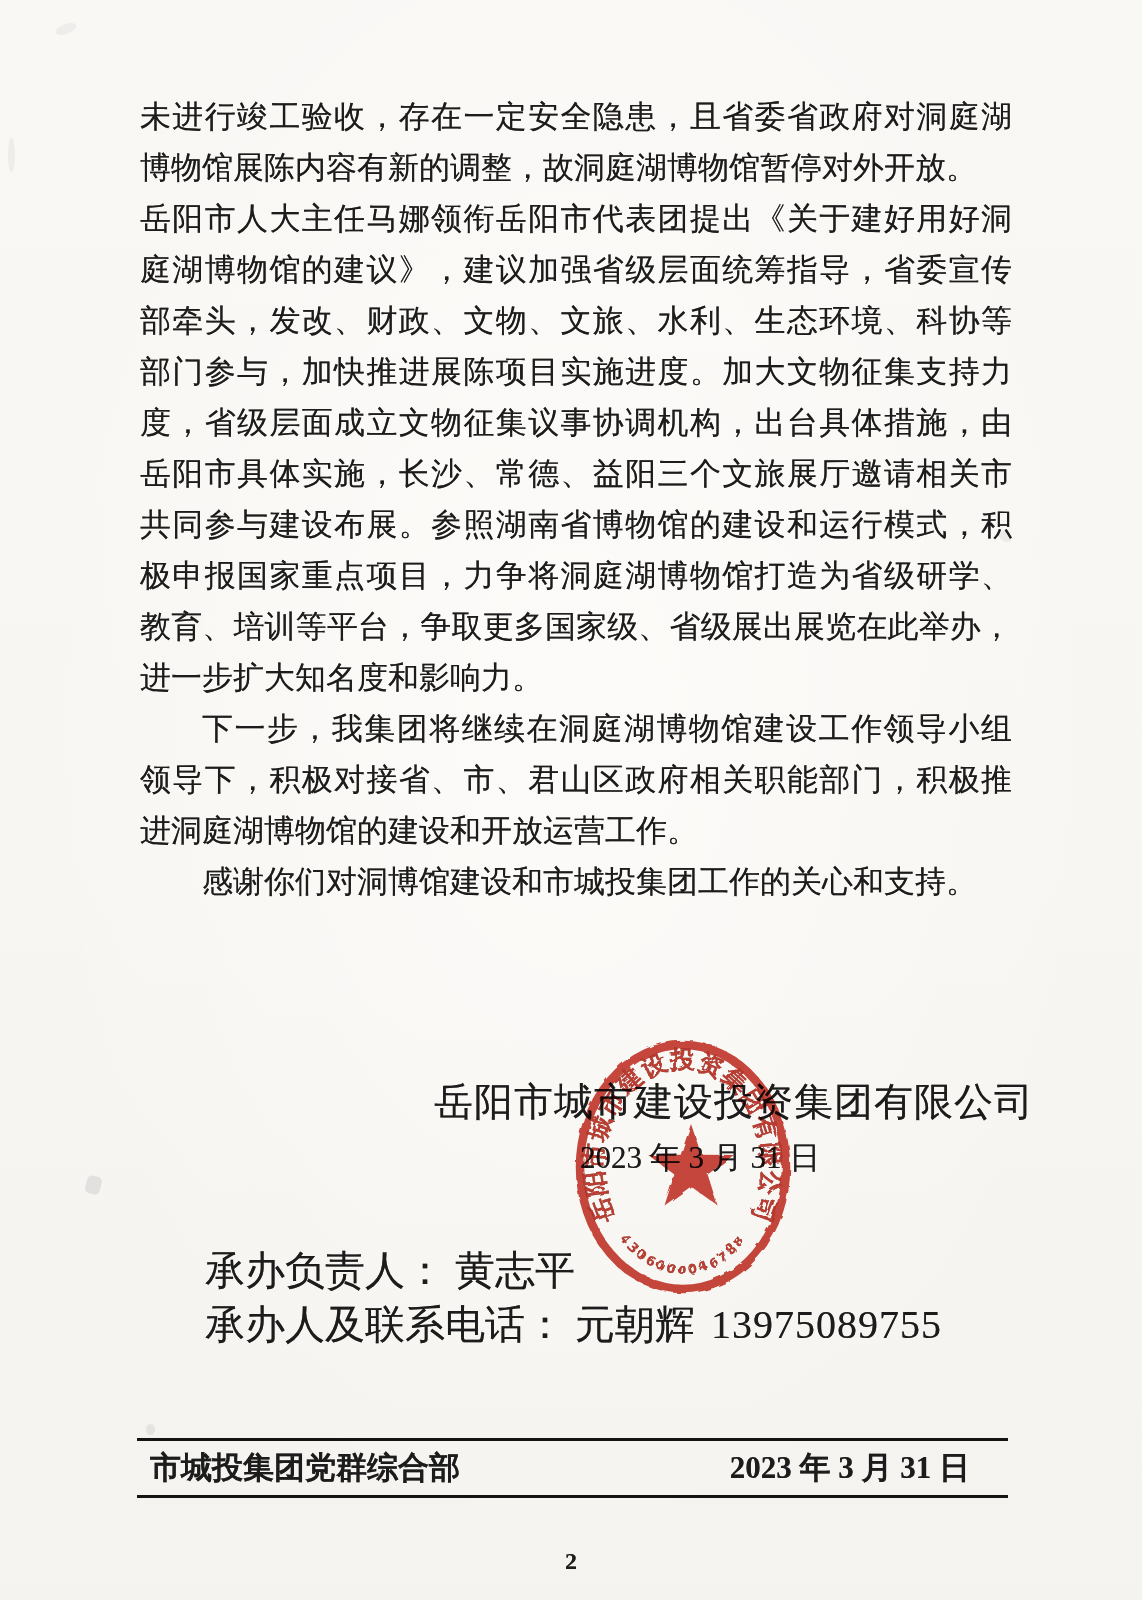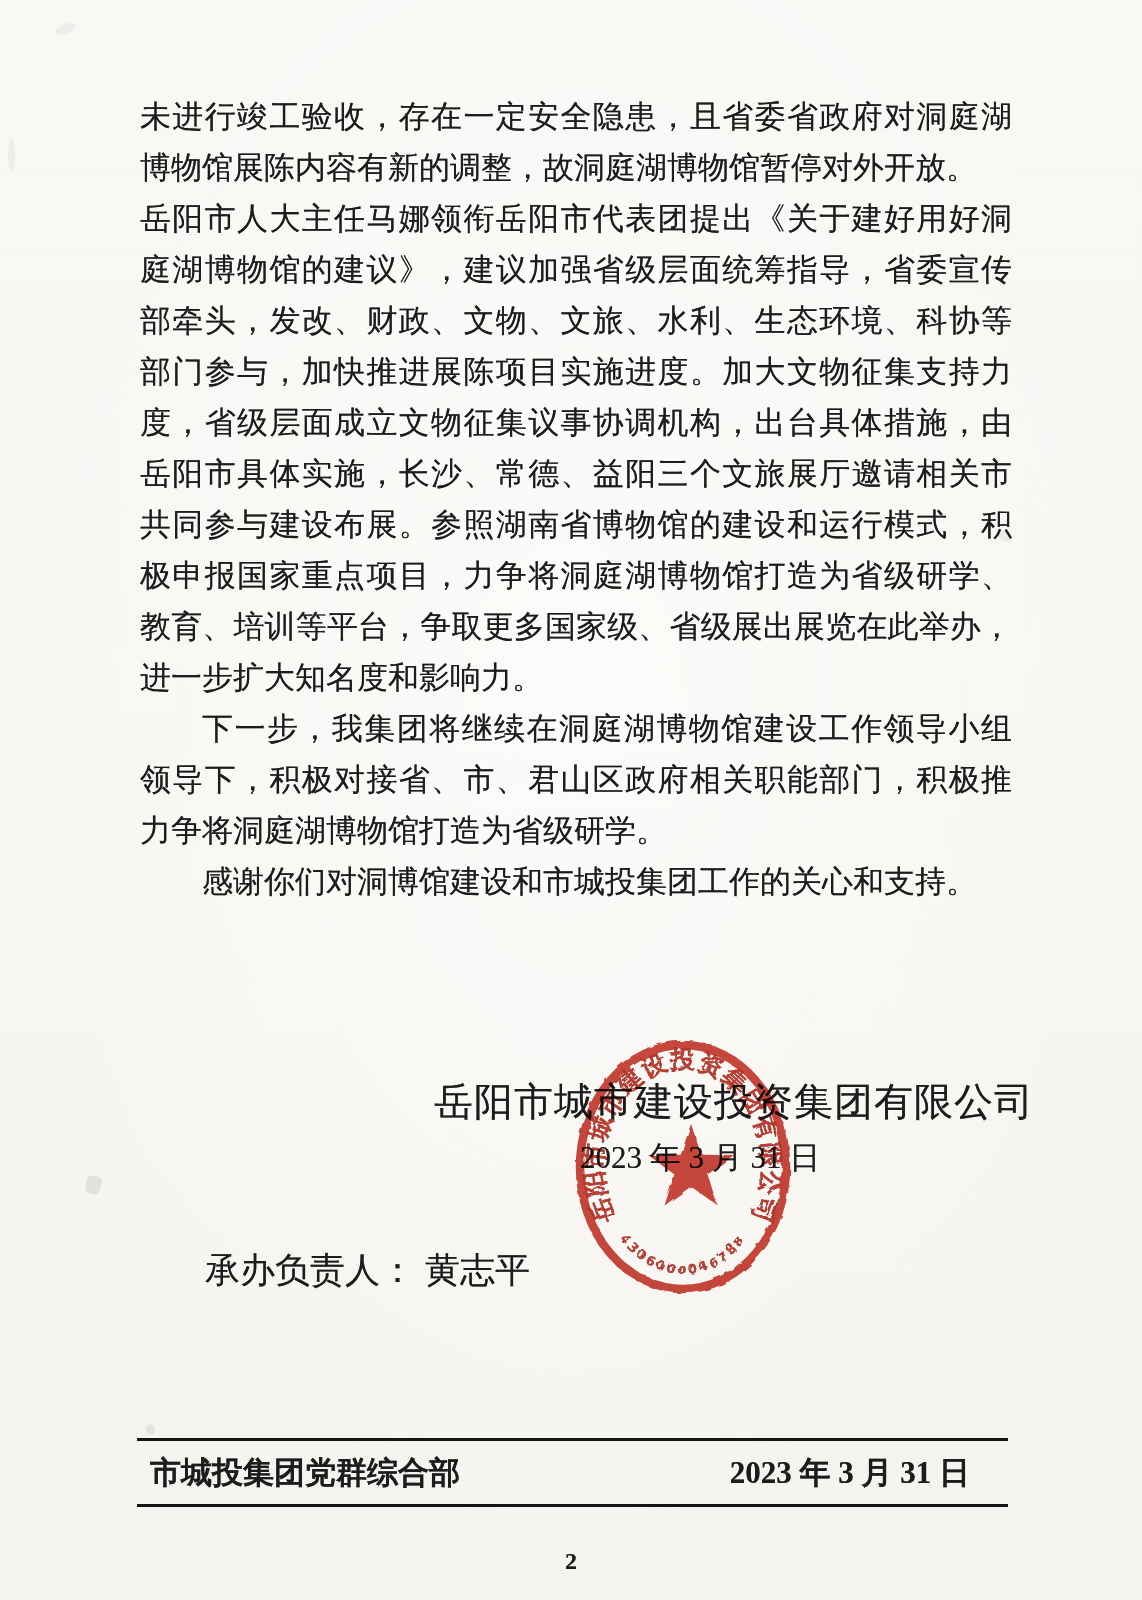--- a/index.html
+++ b/index.html
@@ -36,21 +36,21 @@
     font-size:39px; line-height:40px; letter-spacing:1px; white-space:nowrap;
   }
   .sig-date{
     position:absolute; left:560px; top:1138px; width:280px;
     font-size:31px; line-height:40px; text-align:center; white-space:nowrap;
   }
 
   
   .contact-line{
     position:absolute; left:205px; white-space:nowrap;
-    font-size:35px; line-height:42px;
+    font-size:40px; line-height:42px;
   }
   .contact-line.first{ top:1250px; }
   .contact-line.second{ top:1304px; }
   .contact-name{ margin-left:10px; }
   .contact-phone{ margin-left:16px; letter-spacing:1px; }
 
   
   .seal{
     position:absolute; left:563px; top:1022px; width:240px; height:290px;
     mix-blend-mode:multiply; opacity:0.93;
@@ -63,21 +63,21 @@
   .seal-code-text{
     font-family:"DejaVu Sans","Liberation Sans",sans-serif;
     font-size:13px; font-weight:bold; letter-spacing:2.5px;
   }
 
   
   .footer{
     position:absolute; left:137px; top:1438px; width:871px;
     box-sizing:border-box;
     border-top:3px solid #141414; border-bottom:3px solid #141414;
-    height:69px;
+    height:60px;
     display:flex; align-items:center; justify-content:space-between;
     padding:0 38px 0 13px;
     font-size:31px; font-weight:bold; white-space:nowrap;
   }
   .page-num{
     position:absolute; left:0; top:1548px; width:1142px;
     text-align:center; font-size:24px; font-weight:bold;
   }
 
   
@@ -107,21 +107,21 @@
       <div class="body-line">部牵头，发改、财政、文物、文旅、水利、生态环境、科协等</div>
       <div class="body-line">部门参与，加快推进展陈项目实施进度。加大文物征集支持力</div>
       <div class="body-line">度，省级层面成立文物征集议事协调机构，出台具体措施，由</div>
       <div class="body-line">岳阳市具体实施，长沙、常德、益阳三个文旅展厅邀请相关市</div>
       <div class="body-line">共同参与建设布展。参照湖南省博物馆的建设和运行模式，积</div>
       <div class="body-line">极申报国家重点项目，力争将洞庭湖博物馆打造为省级研学、</div>
       <div class="body-line">教育、培训等平台，争取更多国家级、省级展出展览在此举办，</div>
       <div class="body-line last">进一步扩大知名度和影响力。</div>
       <div class="body-line indent">下一步，我集团将继续在洞庭湖博物馆建设工作领导小组</div>
       <div class="body-line">领导下，积极对接省、市、君山区政府相关职能部门，积极推</div>
-      <div class="body-line last">力争将洞庭湖博物馆打造为省级研学。</div>
+      <div class="body-line last">进洞庭湖博物馆的建设和开放运营工作。</div>
       <div class="body-line last indent">感谢你们对洞博馆建设和市城投集团工作的关心和支持。</div>
     </div>
 
   <div class="sig-company">岳阳市城市建设投资集团有限公司</div>
   <div class="sig-date">2023 年 3 月 31 日</div>
 
   <div class="seal">
     <svg width="240" height="290" viewBox="-120 -145 240 290">
       <defs>
         <filter id="sealRough" x="-15%" y="-15%" width="130%" height="130%">
@@ -140,20 +140,23 @@
           <textPath href="#sealBottomArc" startOffset="50%">4306000046788</textPath>
         </text>
         <polygon points="0,-45 10.3,-14.2 42.8,-13.9 16.6,5.4 26.5,36.4 0,17.5 -26.5,36.4 -16.6,5.4 -42.8,-13.9 -10.3,-14.2" transform="translate(8,2)" fill="#c1281b" fill-opacity="0.92"></polygon>
       </g>
     </svg>
   </div>
 
   <div class="contact-line first">
     <span>承办负责人：</span><span class="contact-name">黄志平</span>
   </div>
+  <div class="contact-line second">
+    <span>承办人及联系电话：</span><span class="contact-name">元朝辉</span><span class="contact-phone">13975089755</span>
+  </div>
 
   <div class="footer">
     <span>市城投集团党群综合部</span>
     <span>2023 年 3 月 31 日</span>
   </div>
 
   <div class="page-num">2</div>
 
 </div>
 

